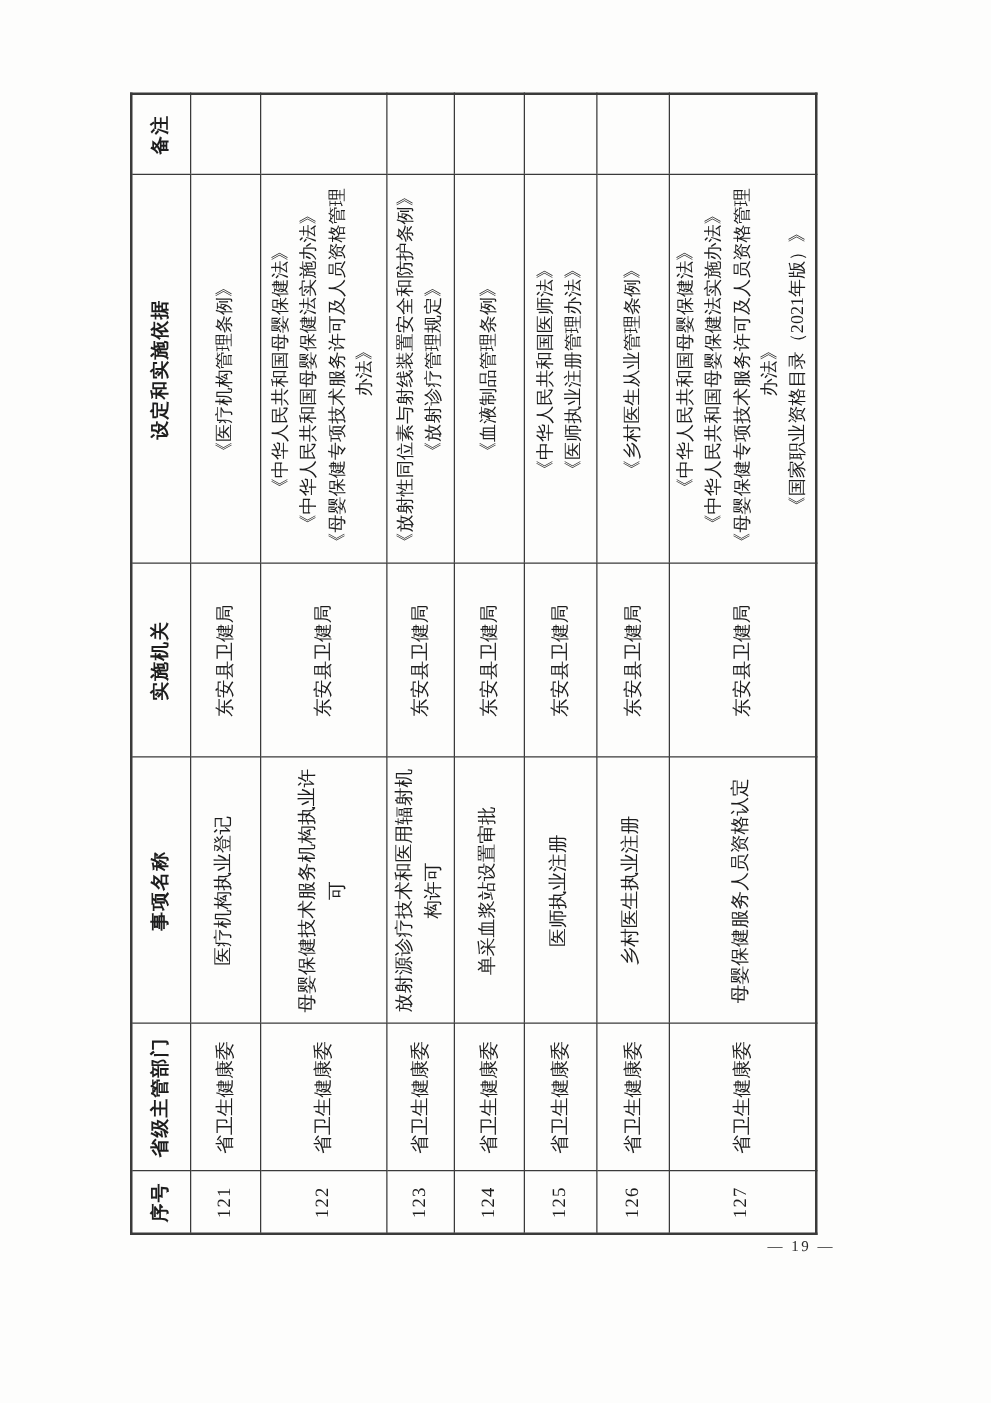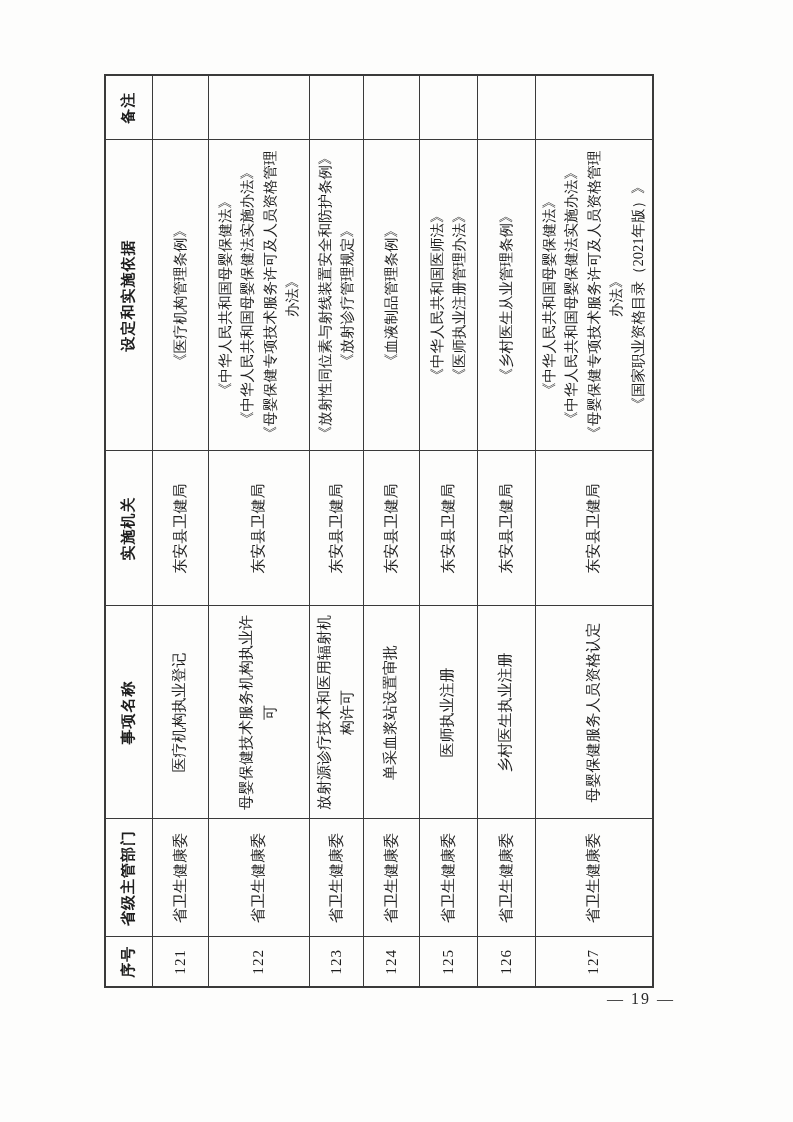--- a/index.html
+++ b/index.html
@@ -58,21 +58,21 @@
     line-height:1.55;
     white-space:pre-line;
     padding:1px 4px;
   }
   td.cell-remark{font-size:14px;}
   .pagenum{
     position:absolute;
     left:586px;top:990px;
     width:110px;
     text-align:center;
-    font-size:16px;
+    font-size:12px;
     color:#2a2a2a;
     letter-spacing:2px;
     white-space:nowrap;
   }
 </style>
 </head>
 <body>
 
 <div class="sheet">
   <div class="rotator">

